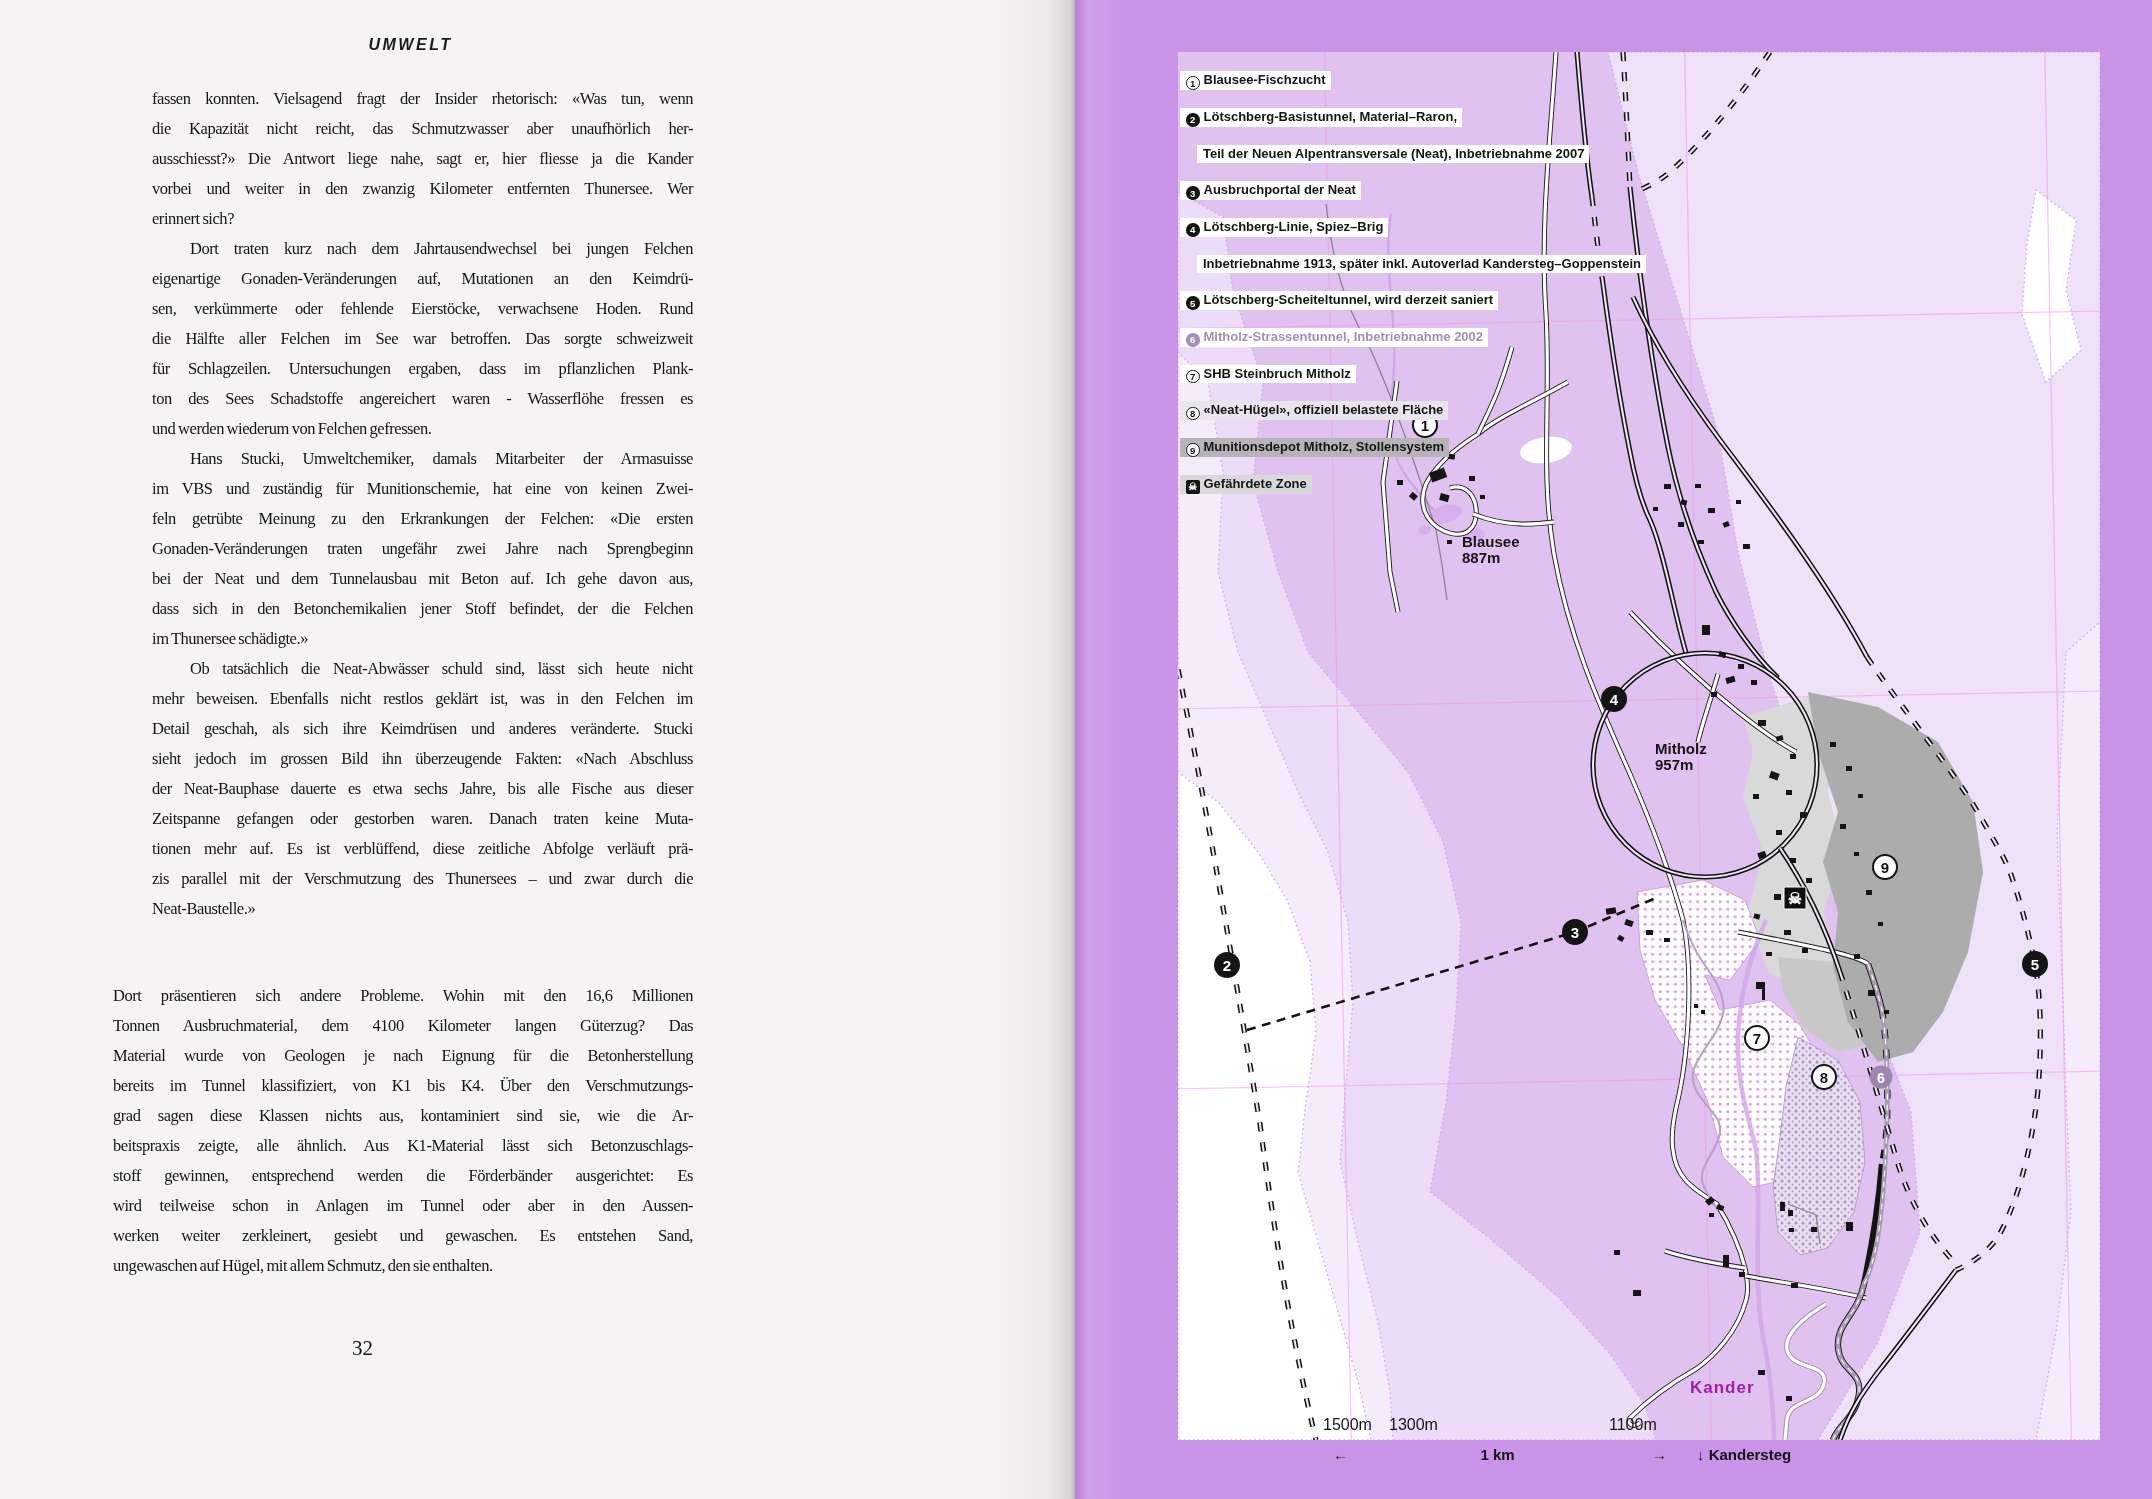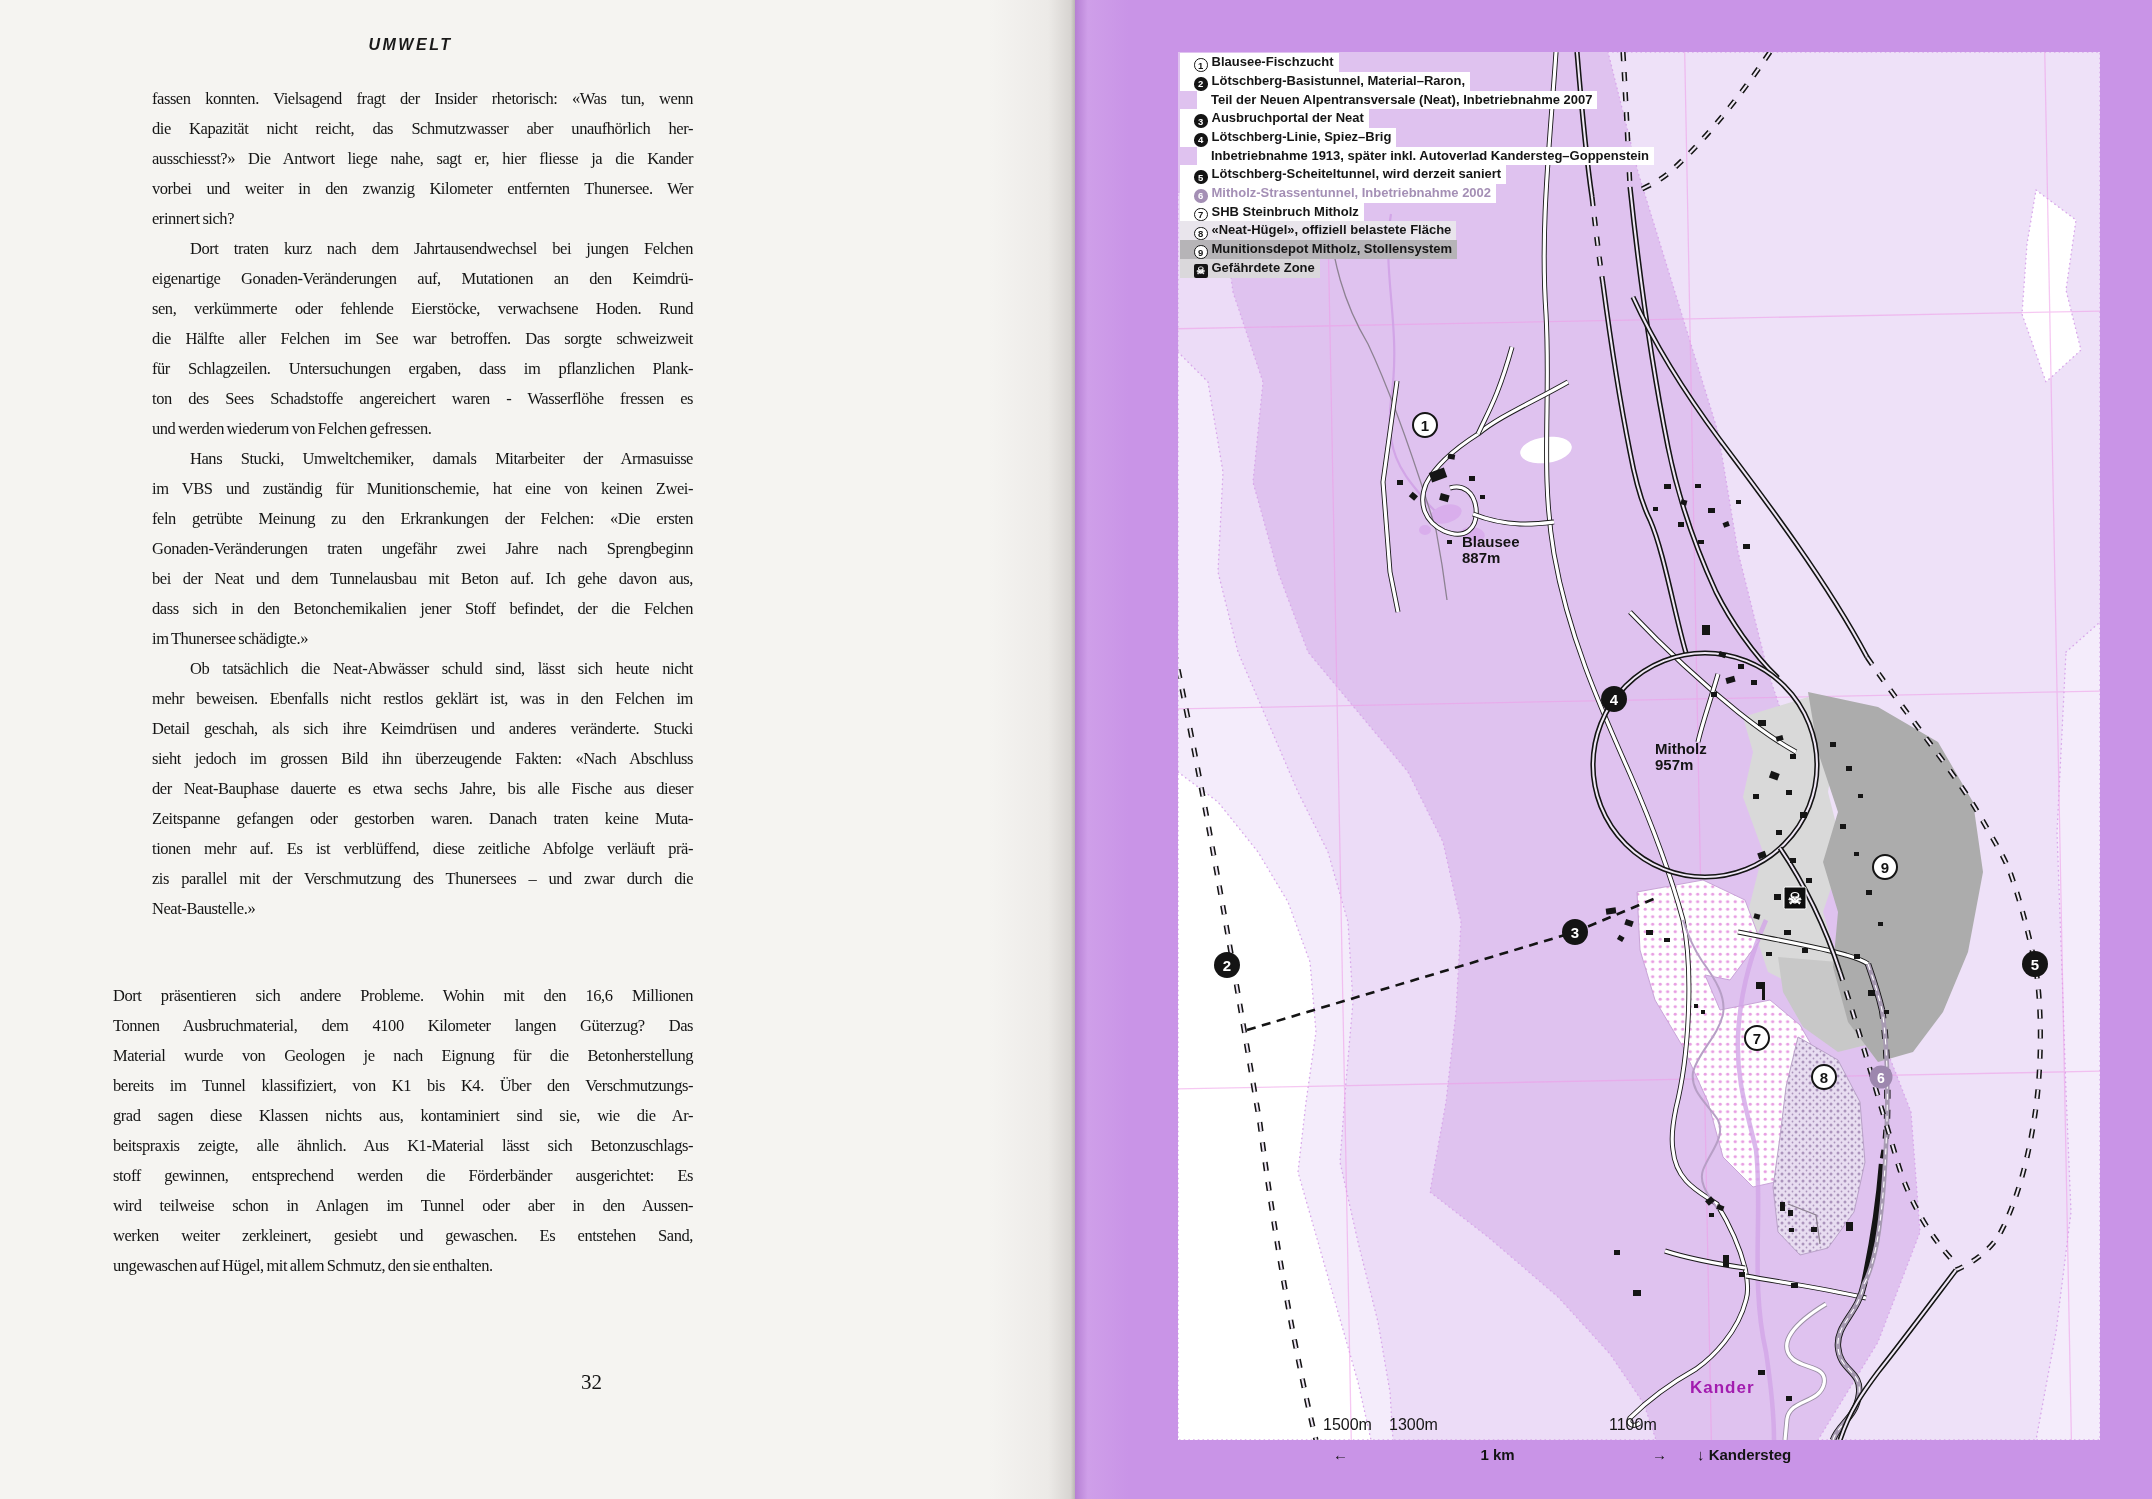--- a/index.html
+++ b/index.html
@@ -12,42 +12,42 @@
   .kicker{position:absolute;left:140px;top:36px;width:541px;text-align:center;
     font:italic 700 16px "Liberation Sans",sans-serif;letter-spacing:2.5px;color:#1a1a1a;}
   #article-body{position:absolute;left:152px;top:84px;width:541px;color:#141414;
     font-family:"Liberation Serif","DejaVu Serif",serif;font-size:16.5px;
     letter-spacing:-0.45px;word-spacing:-1px;}
   .para .line{height:30px;line-height:30px;text-align:justify;text-align-last:justify;
     white-space:normal;overflow:visible;}
   .para .line.last{text-align-last:left;}
   .para.indent .line.first{padding-left:38px;}
   .para.outdent{margin-left:-39px;margin-top:57px;}
-  .pagenum{position:absolute;left:352px;top:1336px;width:250px;text-align:right;
-    font-family:"Liberation Serif","DejaVu Serif",serif;font-size:21px;color:#141414;margin-top:34px;}
+  .pagenum{position:absolute;left:352px;top:1336px;width:250px;text-align:left;
+    font-family:"Liberation Serif","DejaVu Serif",serif;font-size:21px;color:#141414;}
 
   
   #page-right{position:absolute;left:1075px;top:0;width:1077px;height:1499px;
     background:linear-gradient(90deg,#b57fd3 0%,#cf9fe9 1.2%,#c994e7 5%,#c994e7 100%);}
   #map{position:absolute;left:103px;top:52px;width:922px;height:1388px;background:#dfc2ef;}
   #map svg{position:absolute;left:0;top:0;}
 
   .border-label{position:absolute;color:#141414;font:600 15px "Liberation Sans",sans-serif;margin-top:43px;}
   #lbl-kandergrund{left:210px;top:27px;}
   #bottom-bar{position:absolute;left:0;top:1446px;width:1077px;height:24px;color:#141414;
     font:600 15px "Liberation Sans",sans-serif;}
   #bottom-bar .arrow{font-weight:400;position:absolute;top:0;}
   #sb-left{left:258px;} #sb-right{left:577px;}
   #sb-scale{position:absolute;left:355px;top:0;width:135px;text-align:center;font-weight:600;}
   #sb-kandersteg{position:absolute;left:622px;top:0;}
 
   
   #map-legend{position:absolute;left:2px;top:1px;z-index:30;}
-  .leg-line{height:18.5px;display:table;background:#fff;padding:0 5px 0 14px;
-    font:700 13px/18.5px "Liberation Sans",sans-serif;color:#151515;white-space:nowrap;}
+  .leg-line{height:18.5px;display:table;background:#fff;padding:0 5px 0 6px;
+    font:700 13px/18.5px "Liberation Sans",sans-serif;color:#151515;white-space:nowrap;margin-top:18px;}
   .leg-line.cont{margin-left:17px;}
   .lm{display:inline-flex;width:13.5px;height:13.5px;border-radius:50%;box-sizing:border-box;
     align-items:center;justify-content:center;font:700 9.5px "Liberation Sans",sans-serif;
     vertical-align:-2.5px;margin-right:4px;}
   .lm-outline{background:#fff;border:1.4px solid #141414;color:#141414;}
   .lm-filled{background:#141414;color:#fff;}
   .lm-mauve{background:#a48fb5;color:#fff;}
   .lm-skull{border-radius:2px;background:#141414;color:#fff;font-size:10px;}
 
   

